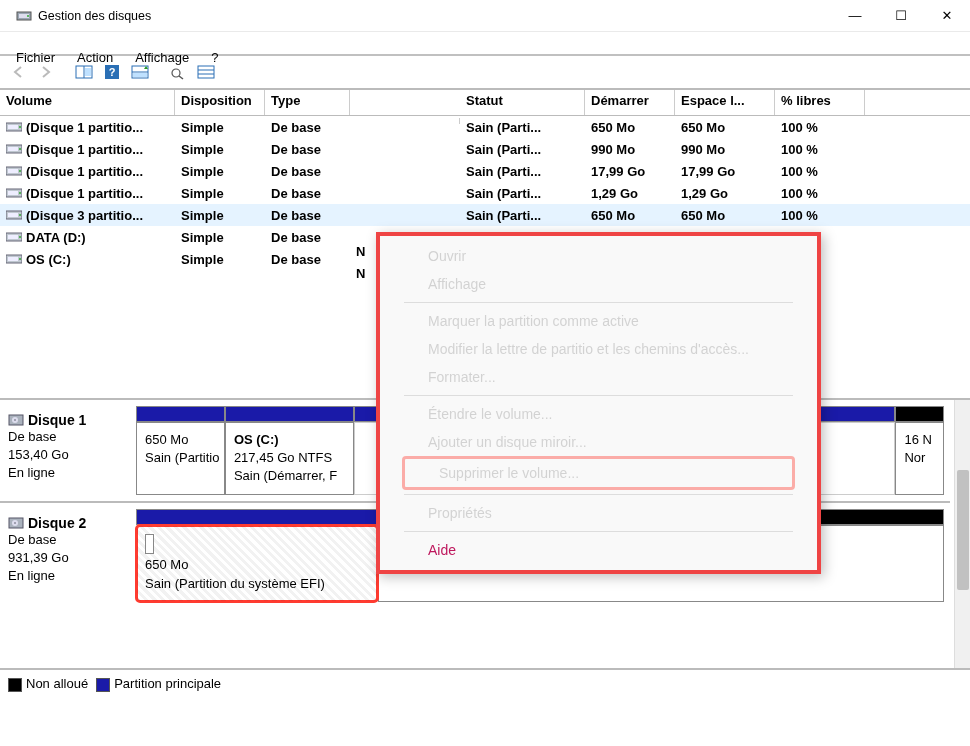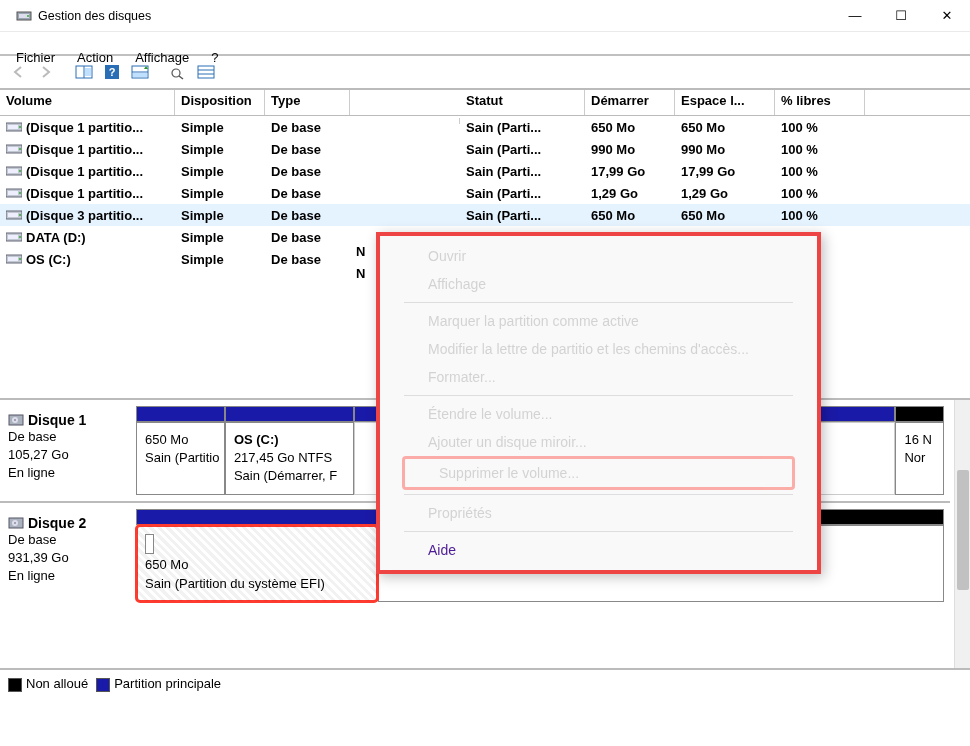--- a/index.html
+++ b/index.html
@@ -50,21 +50,21 @@
   .selected-part { position:relative; }
   .selected-part::before { content:""; position:absolute; inset:0; background: repeating-linear-gradient(45deg, rgba(0,0,0,0.05) 0 3px, transparent 3px 6px); pointer-events:none;}
   .selected-part-head { background:#fff; padding:1px 2px; display:inline-block; border:1px solid #888; font-size:12px; position:relative; z-index:1; margin-bottom:2px;}
   .red-highlight { outline:3px solid #ff3b30; outline-offset:-2px; border-radius:4px; }
 
   .legend { height:28px; display:flex; align-items:center; padding:0 8px; gap:8px; font-size:13px;}
   .legend-swatch { width:14px; height:14px; border:1px solid #555; margin-right:4px; display:inline-block; vertical-align:middle;}
 
   
   .ctxmenu { position:absolute; top:232px; left:376px; width:445px; background:#f9f9f9; border:4px solid #ef4444; box-shadow:3px 3px 12px rgba(0,0,0,0.25); padding:6px 14px; z-index:50;}
-  .ctxitem { padding:6px 34px; font-size:14px; color:#4c1d95; cursor:default;}
+  .ctxitem { padding:6px 34px; font-size:14px; color:#be185d; cursor:default;}
   .ctxitem.disabled { color:#9a9a9a; }
   .ctxsep { height:1px; background:#ddd; margin:4px 10px;}
   .ctx-highlight { border:3px solid #ff3b30; border-radius:4px; margin:0 8px; }
 
   .disk-hdd-icon { width:16px; height:16px; }
 </style>
 </head>
 <body>
 
 <div class="titlebar">
@@ -294,21 +294,21 @@
        <div class="disk-label">
          <div class="disk-title">
               <svg class="disk-hdd-icon" width="16" height="16">
                 <rect x="1" y="3" width="14" height="10" fill="#aab2bd" stroke="#556"></rect>
                 <circle cx="7" cy="8" r="3" fill="#dde"></circle>
                 <circle cx="7" cy="8" r="0.8" fill="#556"></circle>
               </svg>
               <span>Disque 1</span>
             </div>
          <div class="disk-meta">De base</div>
-         <div class="disk-meta">105,27 Go</div>
+         <div class="disk-meta">153,40 Go</div>
          <div class="disk-meta">En ligne</div>
        </div>
        <div class="disk-bar">
          <div class="color-strip">
               <div class="strip-seg" style="background:#1a1aa8;width:11%"></div>
               <div class="strip-seg" style="background:#1a1aa8;width:16%"></div>
               <div class="strip-seg" style="background:#1a1aa8;width:55%"></div>
               <div class="strip-seg" style="background:#1a1aa8;width:12%"></div>
               <div class="strip-seg" style="background:#000000;width:6%"></div>
             </div>

